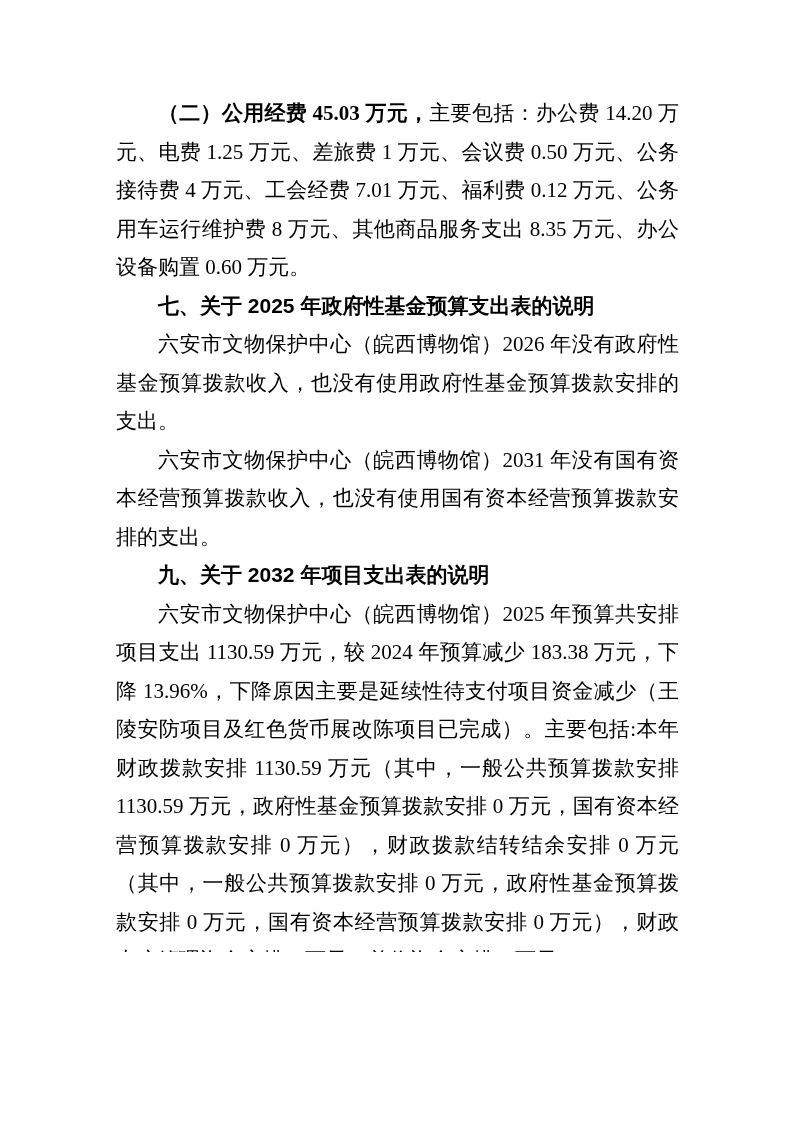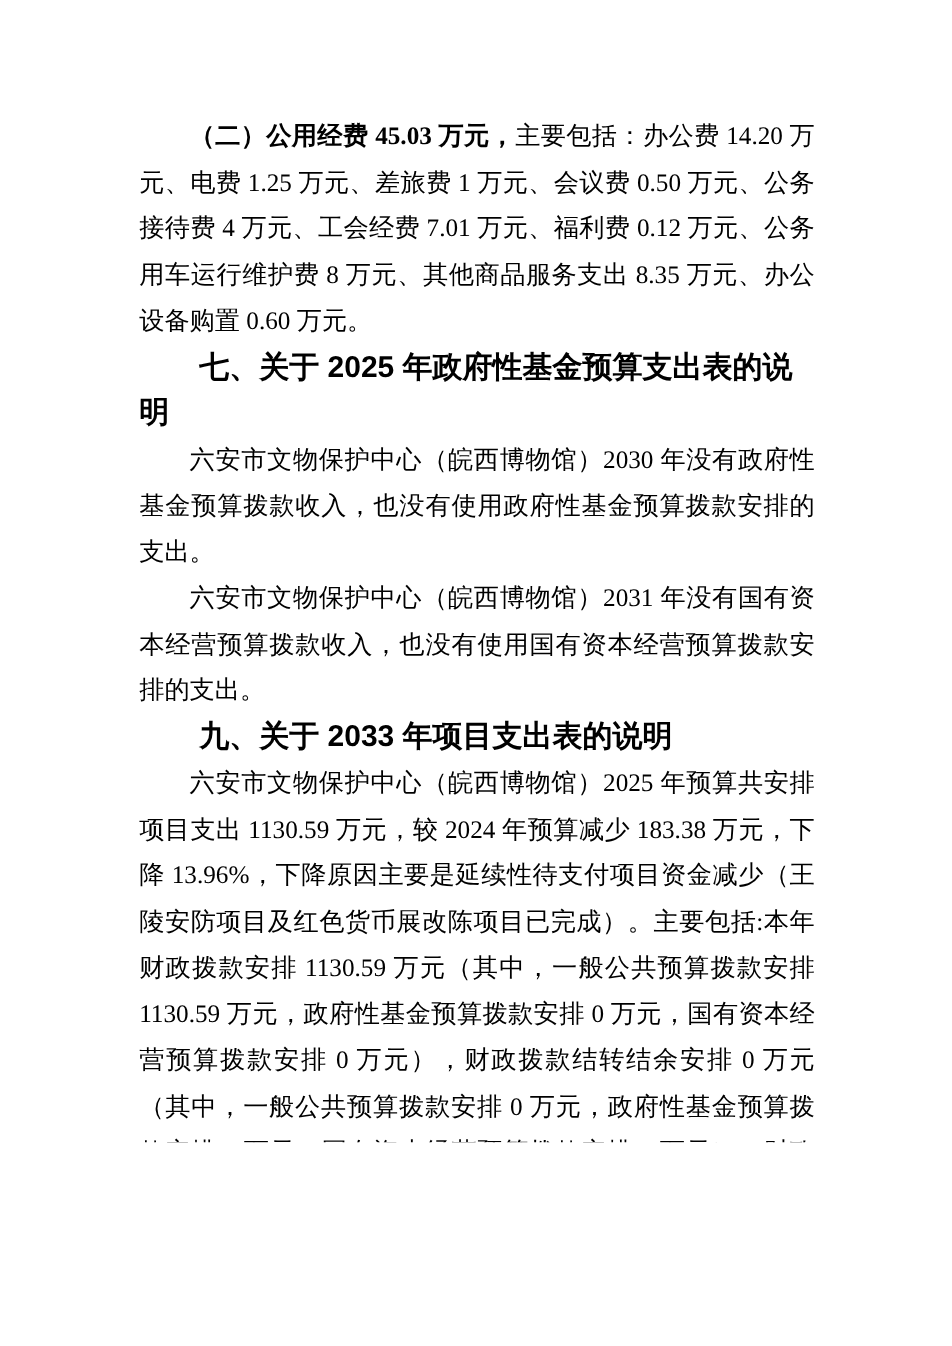--- a/index.html
+++ b/index.html
@@ -32,21 +32,21 @@
   .body-para {
     font-family: "Liberation Serif", "DejaVu Serif", serif;
     font-weight: normal;
   }
   .para-lead-bold {
     font-weight: bold;
   }
   .section-heading {
     margin: 0;
     text-indent: 2em;
-    font-size: 25px;
+    font-size: 21px;
     line-height: 38.5px;
     font-weight: bold;
     font-family: "Liberation Sans", "DejaVu Sans", sans-serif;
     text-align: left;
   }
   .page-footer {
     position: absolute;
     left: 117px;
     top: 1012px;
     font-size: 21px;
@@ -60,25 +60,25 @@
 </head>
 <body>
 
 <div class="page">
   <div class="content">
 
     <p class="body-para"><span class="para-lead-bold">（二）公用经费 45.03 万元，</span><span>主要包括：办公费 14.20 万元、电费 1.25 万元、差旅费 1 万元、会议费 0.50 万元、公务接待费 4 万元、工会经费 7.01 万元、福利费 0.12 万元、公务用车运行维护费 8 万元、其他商品服务支出 8.35 万元、办公设备购置 0.60 万元。</span></p>
 
     <p class="section-heading">七、关于 2025 年政府性基金预算支出表的说明</p>
 
-    <p class="body-para">六安市文物保护中心（皖西博物馆）2030 年没有政府性基金预算拨款收入，也没有使用政府性基金预算拨款安排的支出。</p>
+    <p class="body-para">六安市文物保护中心（皖西博物馆）2026 年没有政府性基金预算拨款收入，也没有使用政府性基金预算拨款安排的支出。</p>
 
 
     <p class="body-para">六安市文物保护中心（皖西博物馆）2031 年没有国有资本经营预算拨款收入，也没有使用国有资本经营预算拨款安排的支出。</p>
 
-    <p class="section-heading">九、关于 2033 年项目支出表的说明</p>
+    <p class="section-heading">九、关于 2032 年项目支出表的说明</p>
 
     <p class="body-para">六安市文物保护中心（皖西博物馆）2025 年预算共安排项目支出 1130.59 万元，较 2024 年预算减少 183.38 万元，下降 13.96%，下降原因主要是延续性待支付项目资金减少（王陵安防项目及红色货币展改陈项目已完成）。主要包括:本年财政拨款安排 1130.59 万元（其中，一般公共预算拨款安排 1130.59 万元，政府性基金预算拨款安排 0 万元，国有资本经营预算拨款安排 0 万元），财政拨款结转结余安排 0 万元（其中，一般公共预算拨款安排 0 万元，政府性基金预算拨款安排 0 万元，国有资本经营预算拨款安排 0 万元），财政专户管理资金安排 0 万元，单位资金安排 0 万元。</p>
 
   </div>
 
   <div class="page-footer">- 12 -</div>
 </div>
 
 </body></html>

